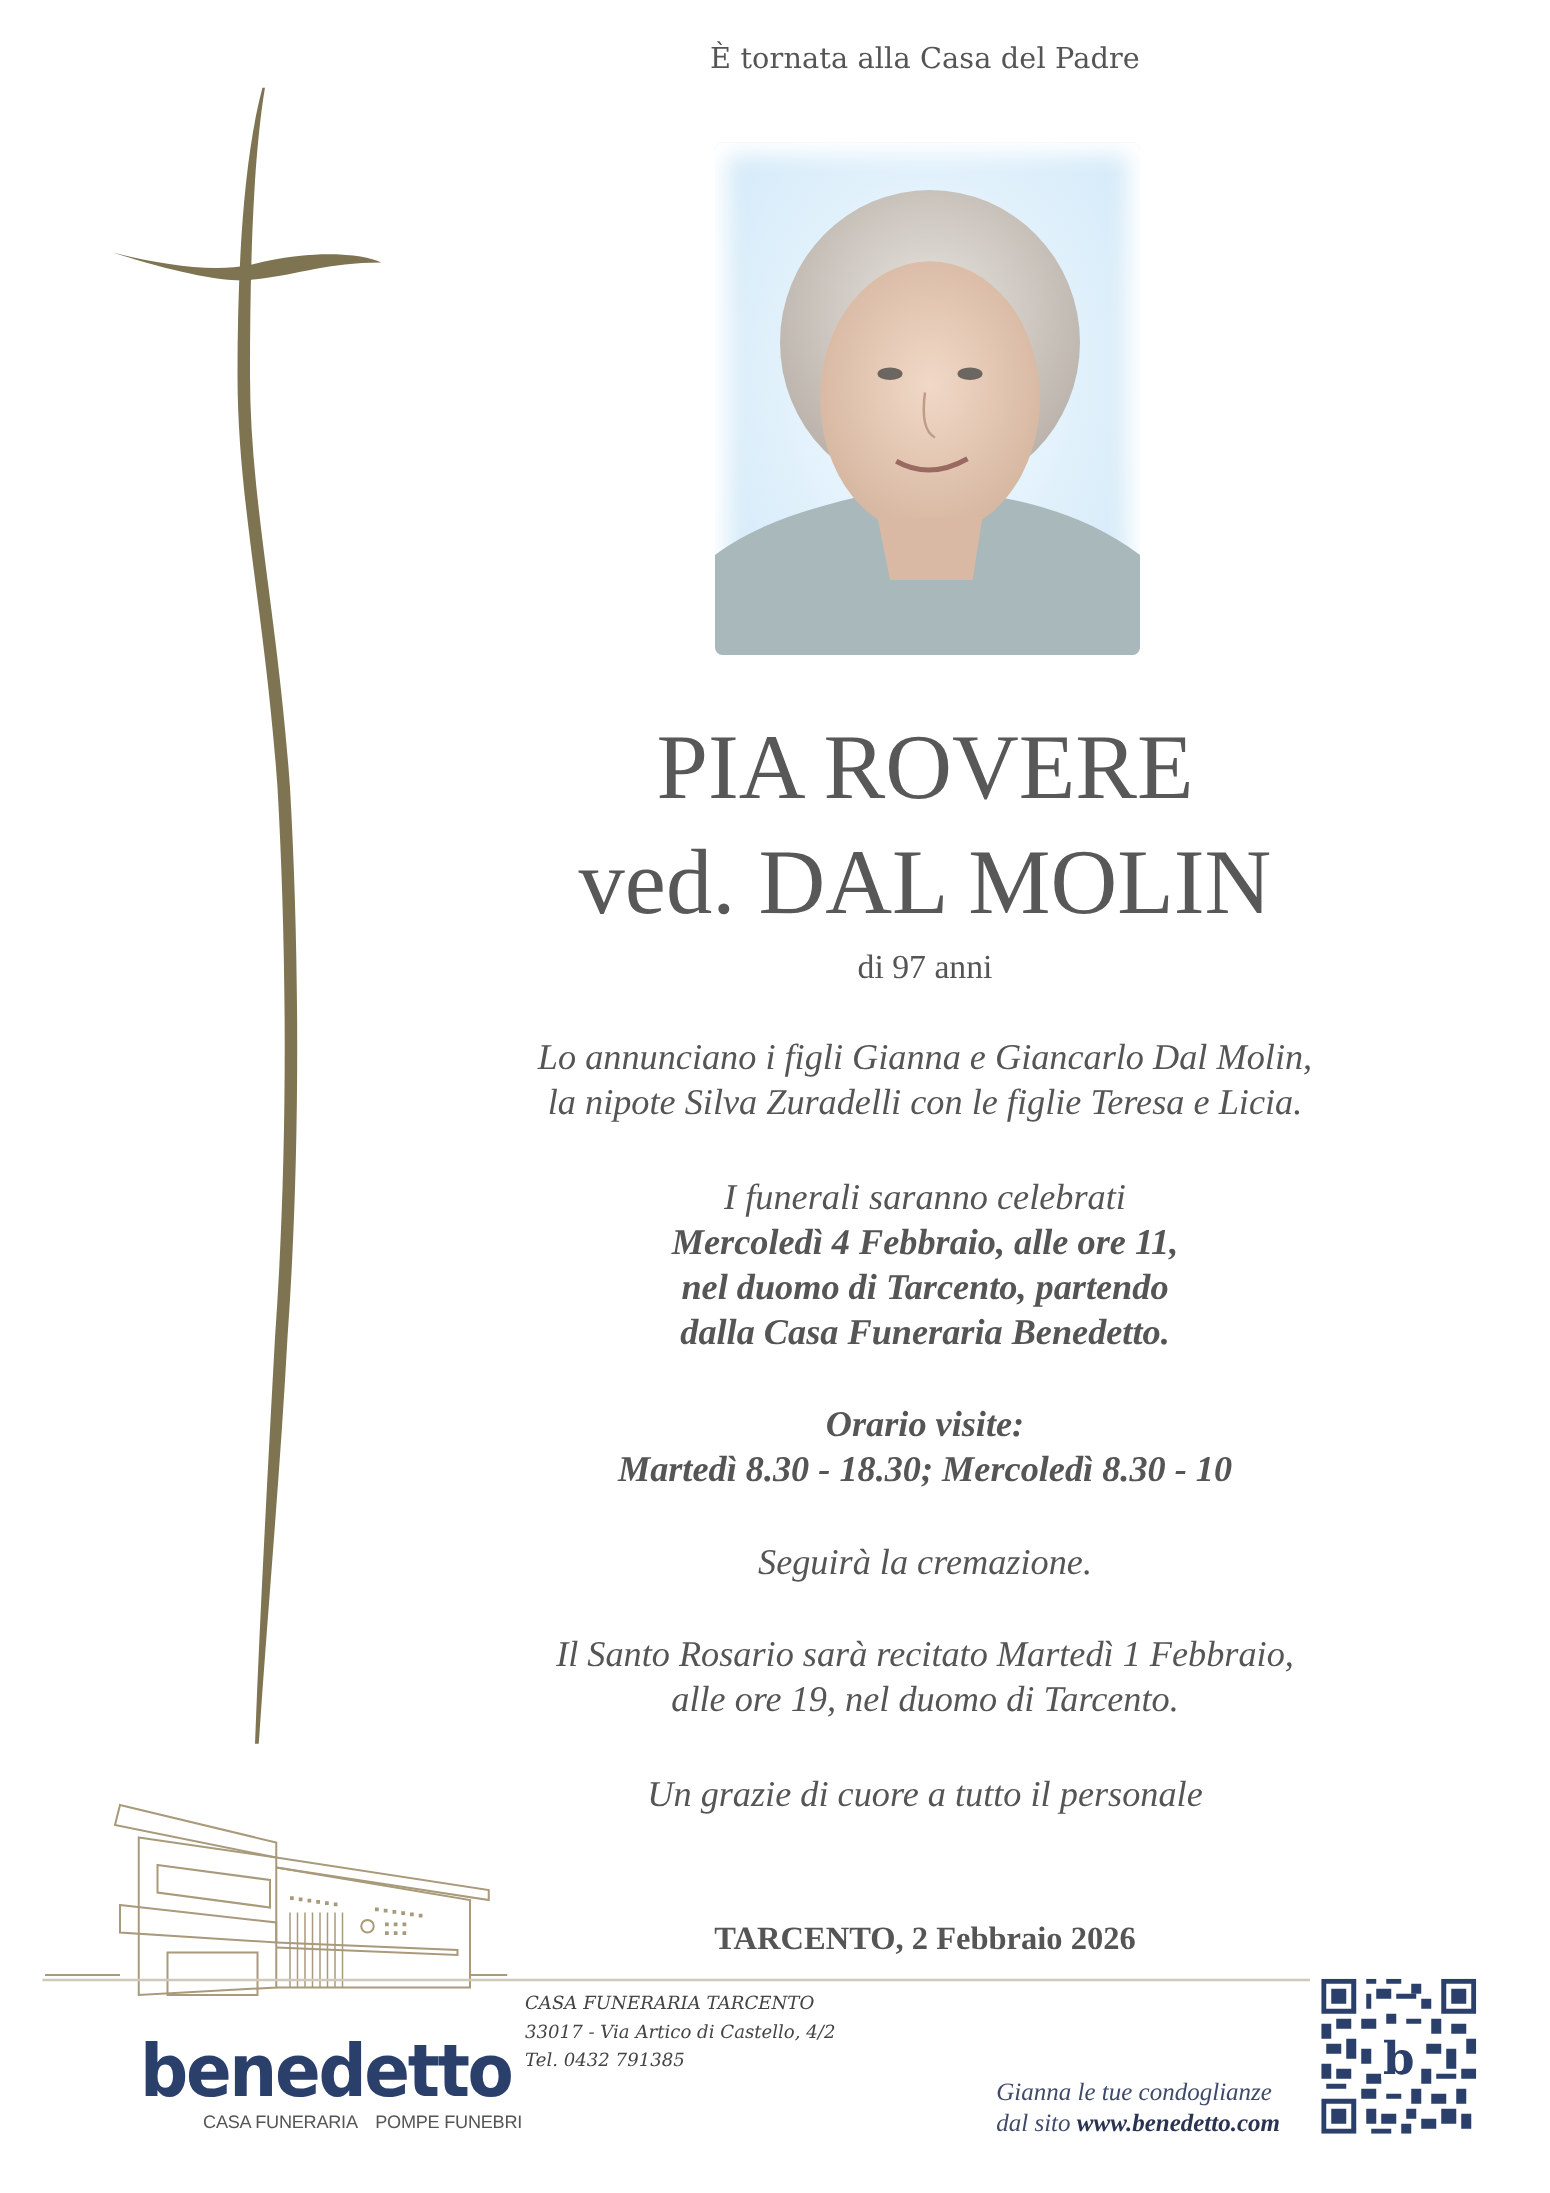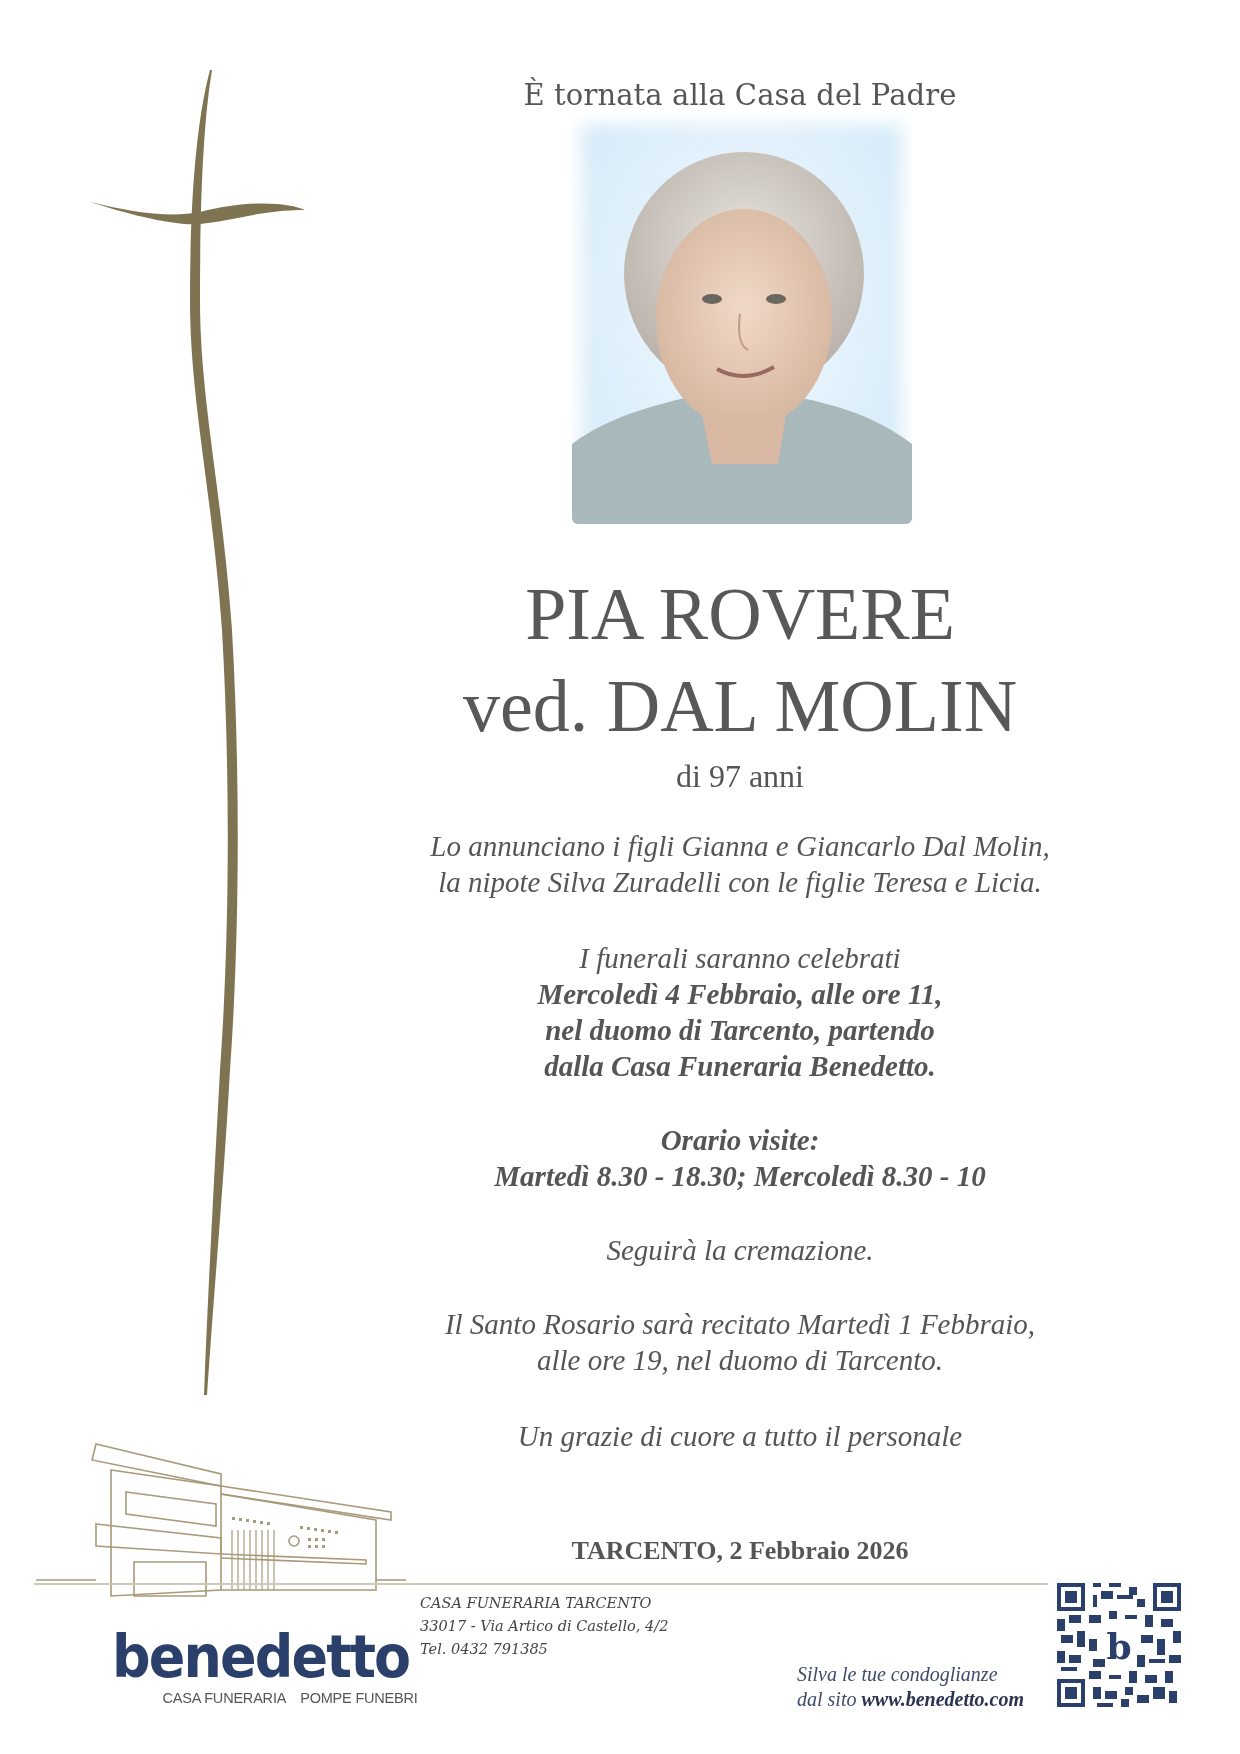--- a/index.html
+++ b/index.html
@@ -1,26 +1,26 @@
 <!DOCTYPE html>
 <html><head>
 <meta charset="utf-8">
 <style>
   html, body { margin: 0; padding: 0; background: #ffffff; }
   body { width: 1240px; height: 1754px; position: relative; overflow: hidden;
          font-family: "Liberation Serif", "DejaVu Serif", serif; color: #555555; }
   .center-col { position: absolute; left: 400px; width: 680px; text-align: center; }
-  .intro { top: 34px; font-family: "DejaVu Serif", serif; font-size: 29px; color: #555; letter-spacing: 0.1px; margin-top: 44px; }
+  .intro { top: 34px; font-family: "DejaVu Serif", serif; font-size: 23px; color: #555; letter-spacing: 0.1px; }
   .photo { position: absolute; left: 572px; top: 114px; width: 340px; height: 410px;
            border-radius: 6px; overflow: hidden;
            background: radial-gradient(ellipse at 50% 45%, #f6fbff 0%, #dff0fb 55%, #cfe7f7 100%);
            box-shadow: 0 0 18px 10px #ffffff inset; }
   .photo svg { width: 100%; height: 100%; display: block; }
   .name { top: 568px; font-size: 74px; line-height: 92px; color: #585858; }
-  .age { top: 758px; font-size: 32px; color: #555; }
+  .age { top: 758px; font-size: 27px; color: #555; }
   .p { font-size: 29px; line-height: 36px; color: #555; font-style: italic; }
   .announce { top: 828px; }
   .funeral { top: 940px; }
   .b { font-weight: bold; }
   .visits { top: 1122px; }
   .crem { top: 1232px; }
   .rosary { top: 1306px; font-style: italic; }
   .thanks { top: 1418px; }
   .place { top: 1536px; font-size: 26px; font-weight: bold; color: #555; }
   .hr { position: absolute; left: 34px; top: 1583px; width: 1014px; height: 2px; background: #cfc8bb; }
@@ -158,21 +158,21 @@
   <span class="logo-sub"><span>CASA FUNERARIA</span><span>POMPE FUNEBRI</span></span>
 </div>
 
 <div class="address">
   <div>CASA FUNERARIA TARCENTO</div>
   <div>33017 - Via Artico di Castello, 4/2</div>
   <div>Tel. 0432 791385</div>
 </div>
 
 <div class="condol">
-  <div>Silva le tue condoglianze</div>
+  <div>Gianna le tue condoglianze</div>
   <div><span>dal sito </span><b>www.benedetto.com</b></div>
 </div>
 
 <svg class="qr" viewBox="0 0 31 31">
   <rect width="31" height="31" fill="#ffffff"></rect>
   <g fill="#2b3f6b">
     <path d="M0 0h7v7H0z M1 1v5h5V1z" fill-rule="evenodd"></path>
       <rect x="2" y="2" width="3" height="3"></rect>
     <path d="M24 0h7v7h-7z M25 1v5h5V1z" fill-rule="evenodd"></path>
       <rect x="26" y="2" width="3" height="3"></rect>

